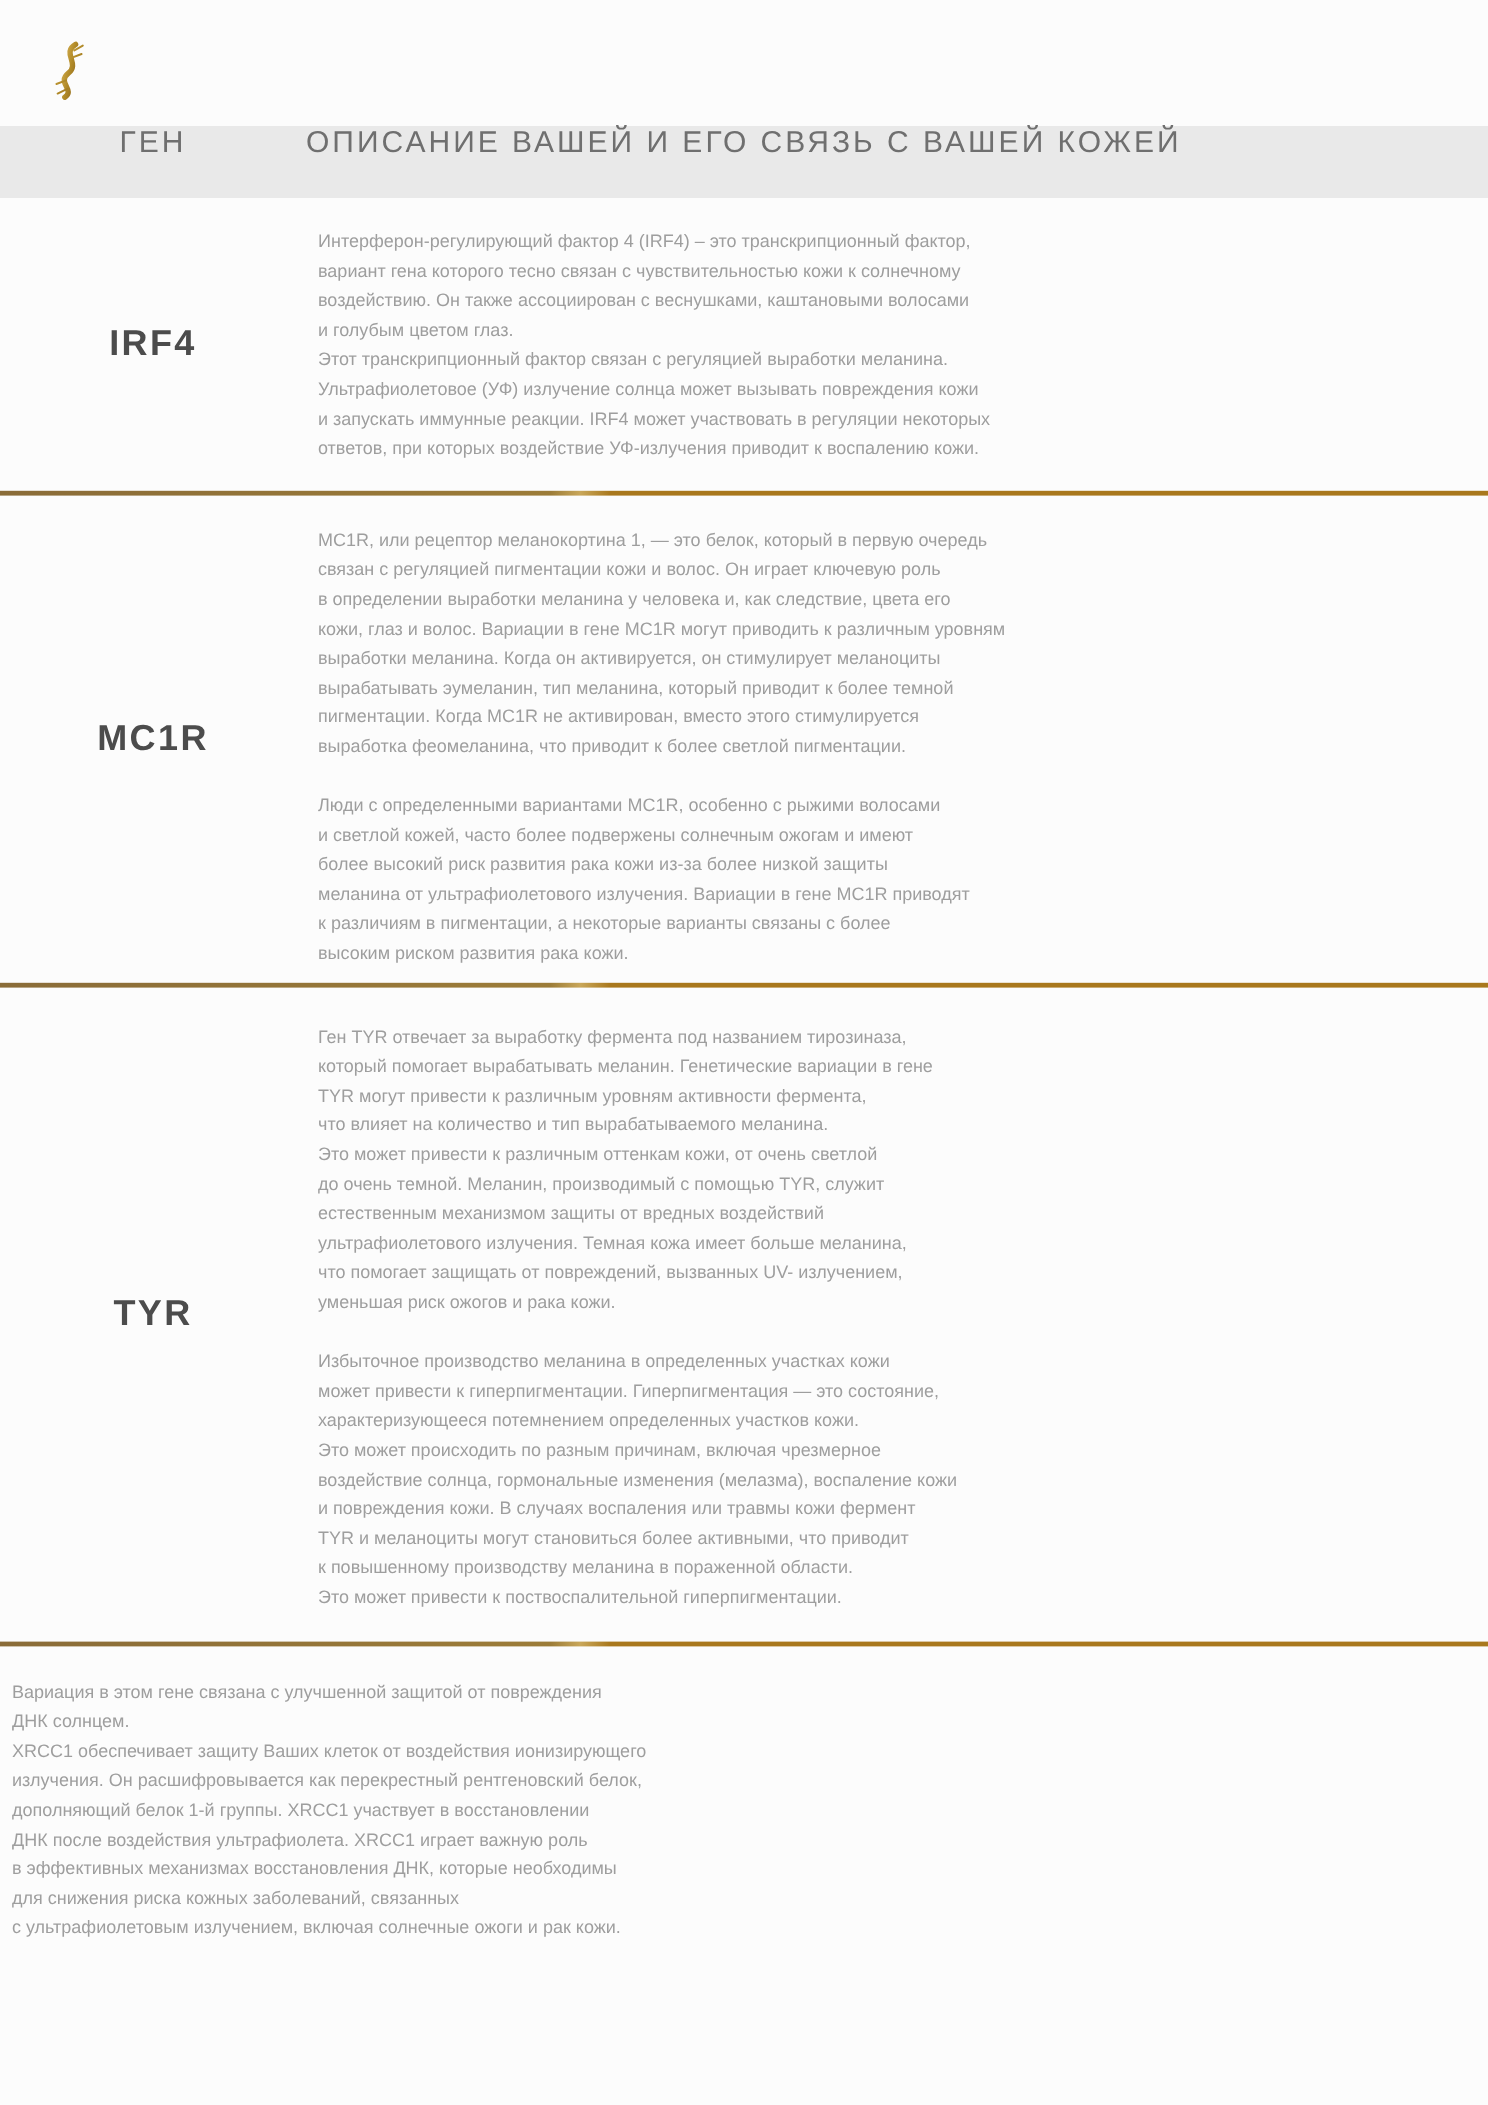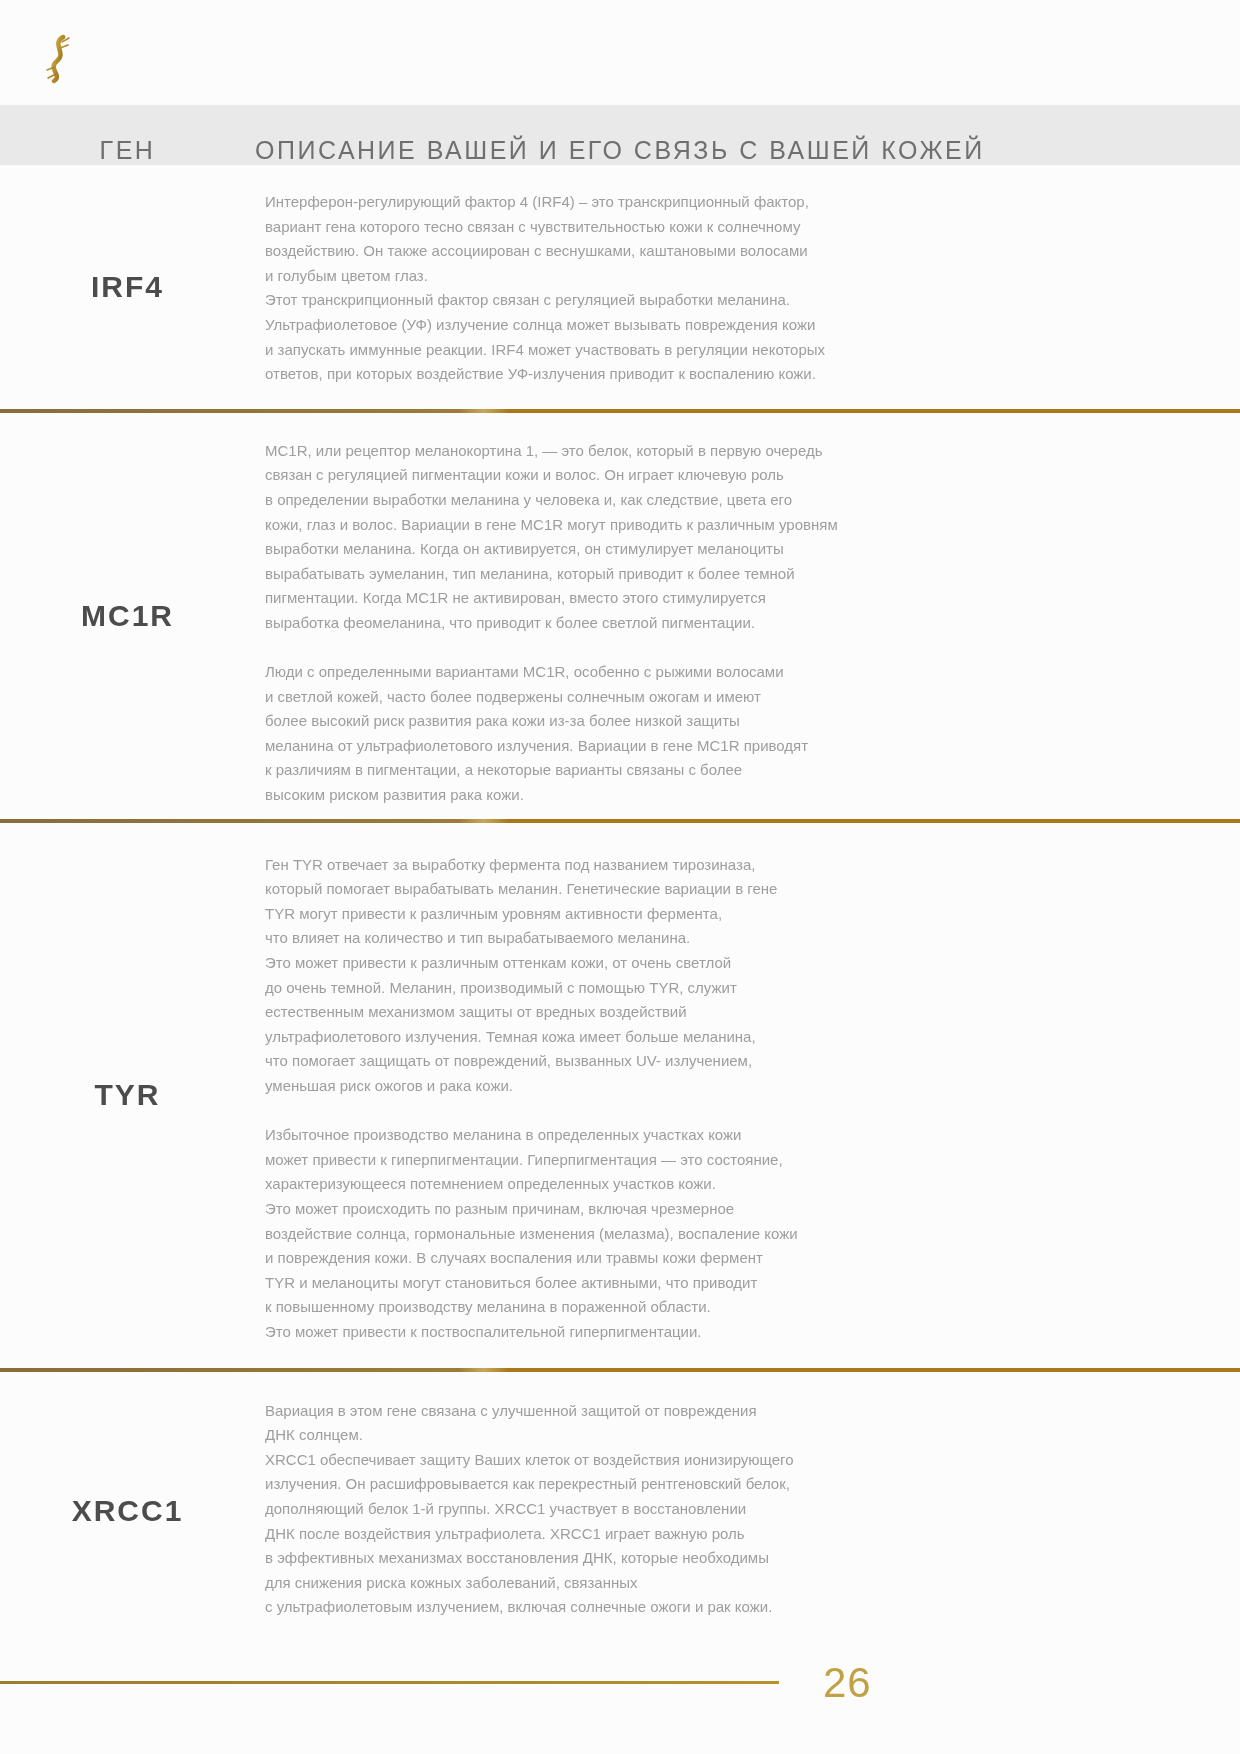--- a/index.html
+++ b/index.html
@@ -11,21 +11,21 @@
     overflow:hidden;
   }
   .logo { position:absolute; top:34px; left:42px; width:32px; height:50px; }
 
   .gene-table { margin-top:105px; }
 
   .thead {
     height:60px;
     background:#e9e9e9;
     display:flex;
-    align-items:flex-end;
+    align-items:flex-start;
   }
   .th {
     font-size:25px;
     font-weight:300;
     letter-spacing:2.5px;
     color:#6f6f6f;
   }
   .th-gene { width:255px; text-align:center; }
   .th-desc { flex:1; }
 
@@ -160,32 +160,27 @@
 воздействие солнца, гормональные изменения (мелазма), воспаление кожи
 и повреждения кожи. В случаях воспаления или травмы кожи фермент
 TYR и меланоциты могут становиться более активными, что приводит
 к повышенному производству меланина в пораженной области.
 Это может привести к поствоспалительной гиперпигментации.</div>
     </div>
 
     <div class="separator"></div>
 
     <div class="row row-xrcc1">
-      <div class="cell-gene">XRCC1</div>
       <div class="cell-text">Вариация в этом гене связана с улучшенной защитой от повреждения
 ДНК солнцем.
 XRCC1 обеспечивает защиту Ваших клеток от воздействия ионизирующего
 излучения. Он расшифровывается как перекрестный рентгеновский белок,
 дополняющий белок 1-й группы. XRCC1 участвует в восстановлении
 ДНК после воздействия ультрафиолета. XRCC1 играет важную роль
 в эффективных механизмах восстановления ДНК, которые необходимы
 для снижения риска кожных заболеваний, связанных
 с ультрафиолетовым излучением, включая солнечные ожоги и рак кожи.</div>
     </div>
 
   </div>
 
-  <div class="footer">
-    <div class="footer-rule"></div>
-    <div class="page-number">26</div>
-  </div>
 
 </div>
 
 </body></html>

